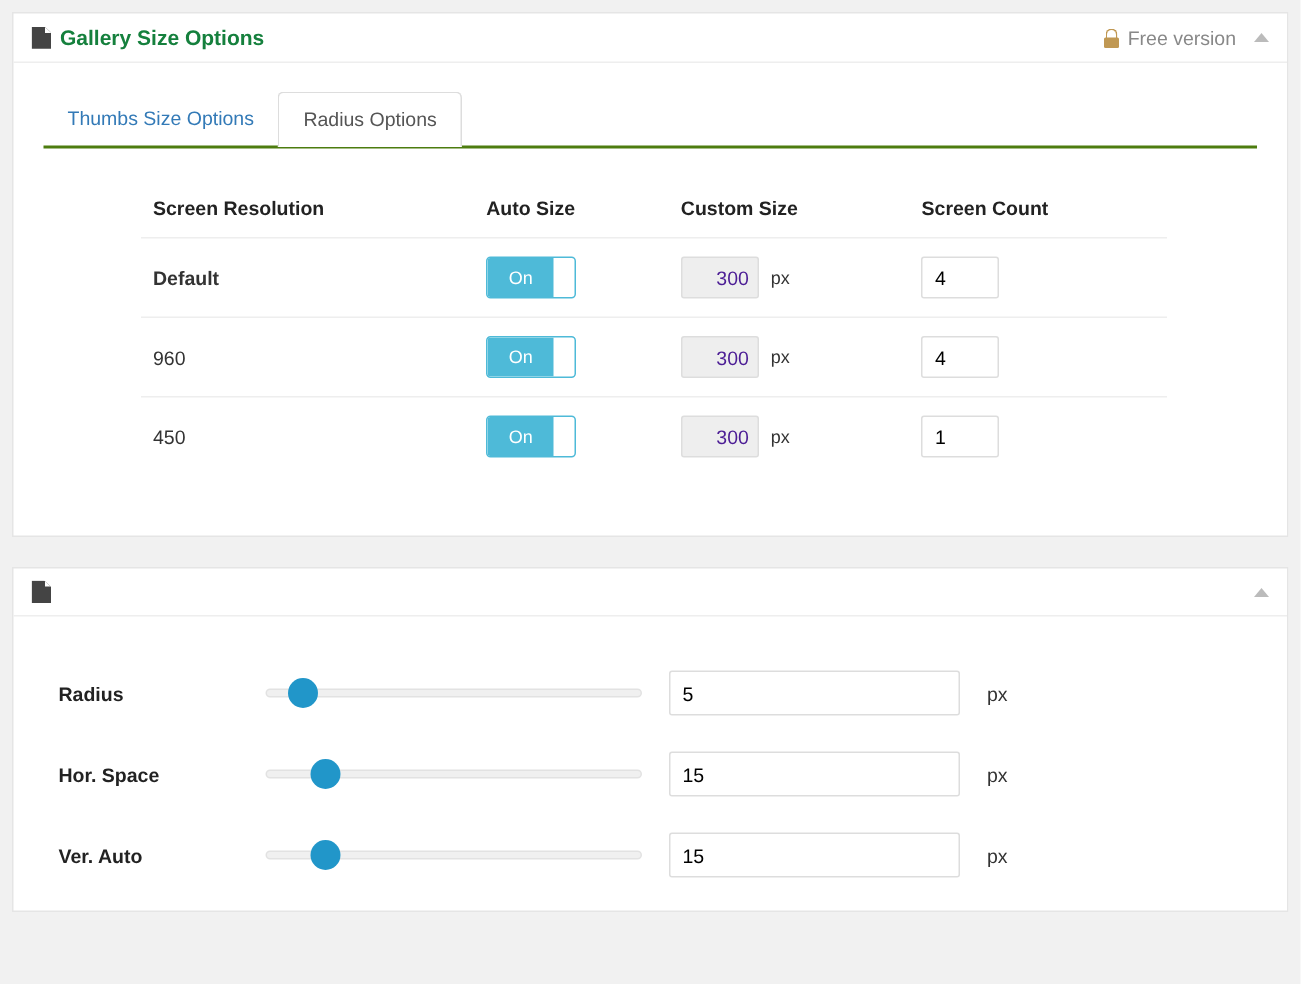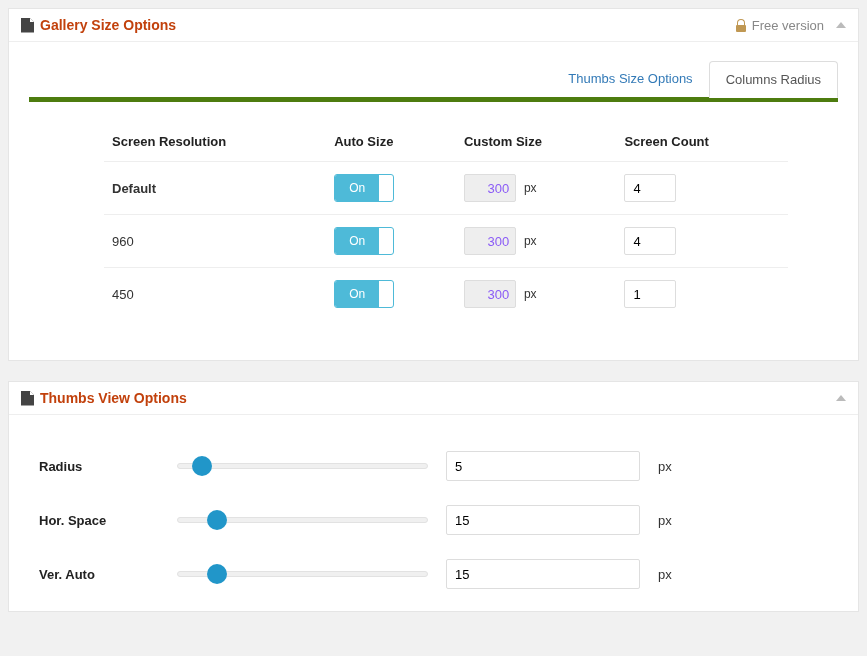--- a/index.html
+++ b/index.html
@@ -32,21 +32,21 @@
     .panel-header .icon-file::after {
       content: "";
       position: absolute;
       right: -1px; top: -1px;
       width: 5px; height: 5px;
       background: #fff;
     }
     .panel-title {
       font-weight: 700;
       font-size: 14px;
-      color: #c2410c;
+      color: #15803d;
       flex: 0 0 auto;
     }
     .header-spacer { flex: 1 1 auto; }
     .free-version {
       display: inline-flex;
       align-items: center;
       color: #888;
       font-size: 13px;
       margin-right: 12px;
       gap: 6px;
@@ -78,43 +78,42 @@
       border-left: 5px solid transparent;
       border-right: 5px solid transparent;
       border-bottom: 6px solid #bbb;
       cursor: pointer;
     }
     .panel-body {
       padding: 18px 20px 40px 20px;
     }
     .tabs {
       display: flex;
-      border-bottom: 5px solid #4d7c0f;
+      border-bottom: 2px solid #4d7c0f;
       margin-bottom: 22px;
-      justify-content: flex-end;
     }
     .tab {
       padding: 10px 16px;
       color: #337ab7;
       cursor: pointer;
       font-size: 13px;
       border-bottom: 1px solid transparent;
       position: relative;
       top: 1px;
     }
     .tab.active {
       color: #555;
       background: #fff;
       border: 1px solid #ddd;
       border-bottom: 1px solid #fff;
       border-radius: 4px 4px 0 0;
       cursor: default;
     }
     .table-wrap { padding: 0 60px 0 65px; }
-    table { width: 100%; border-collapse: collapse; margin-left: 10px; }
+    table { width: 100%; border-collapse: collapse; }
     th {
       text-align: left;
       font-weight: 700;
       font-size: 13px;
       color: #222;
       padding: 10px 8px 12px 8px;
     }
     td {
       border-top: 1px solid #eee;
       padding: 12px 8px;
@@ -149,21 +148,21 @@
     .custom-size-cell {
       display: inline-flex;
       align-items: center;
       gap: 8px;
     }
     .custom-size-input {
       width: 52px;
       height: 28px;
       border: 1px solid #ddd;
       background: #eee;
-      color: #8b5cf6;
+      color: #4c1d95;
       text-align: center;
       font-size: 13px;
       border-radius: 2px;
       padding-left: 17px;
     }
     .unit-label { color: #333; font-size: 12px; }
     .count-input {
       width: 52px;
       height: 28px;
       border: 1px solid #ddd;
@@ -229,21 +228,21 @@
     <span class="header-spacer"></span>
     <span class="free-version">
       <span class="lock-icon"></span>
       <span>Free version</span>
     </span>
     <span class="collapse-icon"></span>
   </div>
   <div class="panel-body">
     <div class="tabs">
       <div class="tab">Thumbs Size Options</div>
-      <div class="tab active">Columns Radius</div>
+      <div class="tab active">Radius Options</div>
     </div>
     <div class="table-wrap">
       <table>
         <thead>
           <tr>
             <th>Screen Resolution</th>
             <th>Auto Size</th>
             <th>Custom Size</th>
             <th>Screen Count</th>
           </tr>
@@ -305,21 +304,20 @@
           </tr>
         </tbody>
       </table>
     </div>
   </div>
 </div>
 
 <div class="panel">
   <div class="panel-header">
     <span class="icon-file"></span>
-    <span class="panel-title">Thumbs View Options</span>
     <span class="header-spacer"></span>
     <span class="collapse-icon"></span>
   </div>
   <div class="panel-body" style="padding:24px 20px 10px 20px;">
 
     <div class="slider-row">
       <span class="slider-label">Radius</span>
       <div class="slider-track-wrap">
         <div class="slider-track"></div>
         <div class="slider-thumb" style="left:10%"></div>

